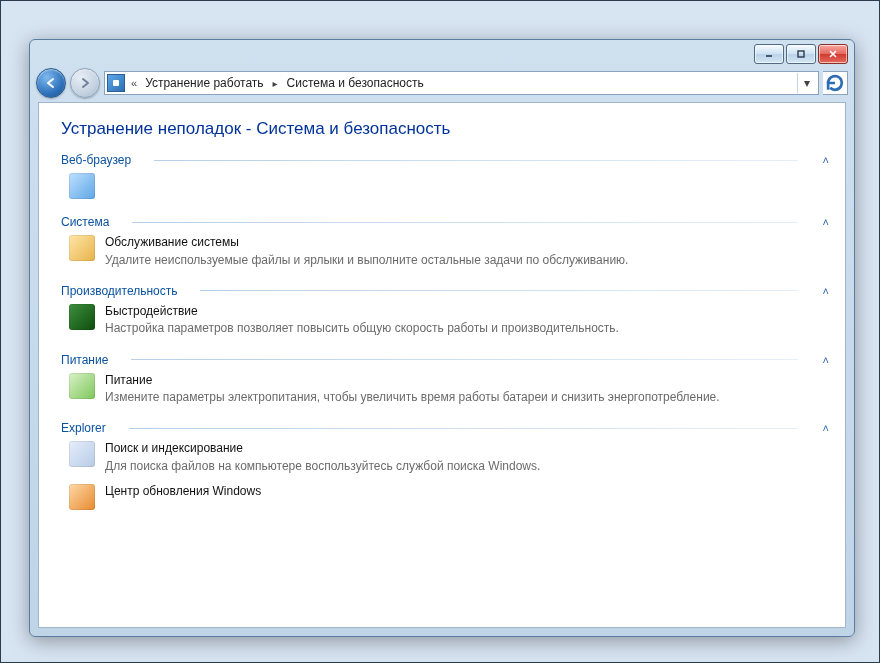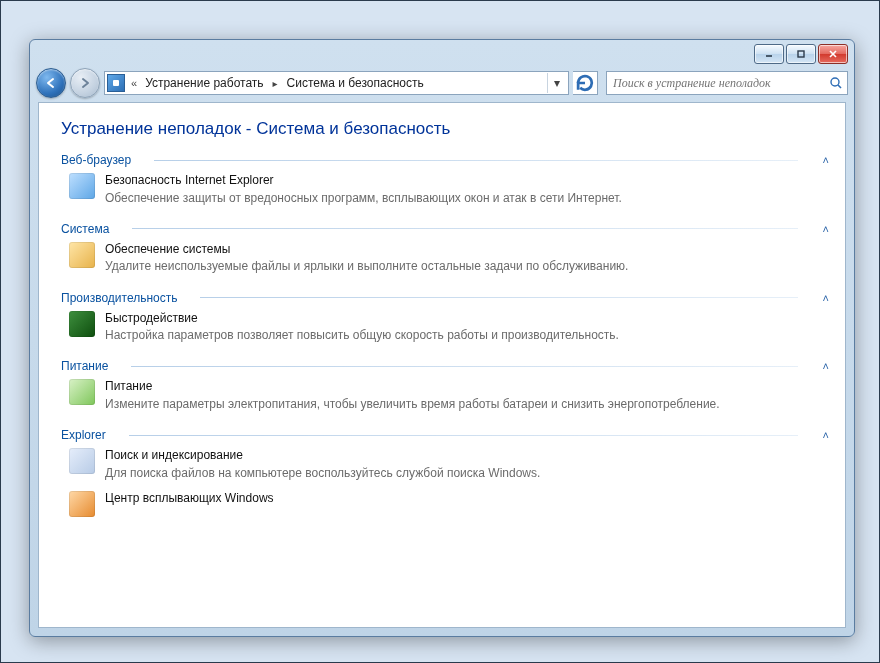--- a/index.html
+++ b/index.html
@@ -181,57 +181,46 @@
         <span class="addr-spacer"></span>
         <span class="addr-drop">▾</span>
       </div>
       <div class="refresh-btn">
         <svg viewBox="0 0 14 14">
             <path d="M3 7a4 4 0 1 1 1.2 2.8" fill="none" stroke="#2e6db5" stroke-width="1.6"></path>
             <path d="M3 11 L3 7 L7 7" fill="none" stroke="#2e6db5" stroke-width="1.6"></path>
           </svg>
       </div>
 
-      <div class="searchbar">
-        <input type="text" placeholder="Поиск в устранение неполадок" style="">
-        <svg class="search-icon" viewBox="0 0 14 14">
-            <circle cx="6" cy="6" r="4" fill="none" stroke="#2e6db5" stroke-width="1.4"></circle>
-            <line x1="9" y1="9" x2="12" y2="12" stroke="#2e6db5" stroke-width="1.6"></line>
-          </svg>
-      </div>
     </div>
 
     <div class="content">
       <div class="content-inner">
         <div class="page-title">Устранение неполадок - Система и безопасность</div>
         <div id="sections-host">
             <div class="section">
               <div class="section-header">
                 <span class="label">Веб-браузер</span>
                 <span class="rule"></span>
                 <span class="collapse">˄</span>
               </div>
               <div class="item">
                 <div class="item-icon ic-ie"></div>
-                <div class="item-text">
-                  <div class="title">Безопасность Internet Explorer</div>
-                  <div class="desc">Обеспечение защиты от вредоносных программ, всплывающих окон и атак в сети Интернет.</div>
-                </div>
               </div>
             </div>
             <div class="section">
               <div class="section-header">
                 <span class="label">Система</span>
                 <span class="rule"></span>
                 <span class="collapse">˄</span>
               </div>
               <div class="item">
                 <div class="item-icon ic-maint"></div>
                 <div class="item-text">
-                  <div class="title">Обеспечение системы</div>
+                  <div class="title">Обслуживание системы</div>
                   <div class="desc">Удалите неиспользуемые файлы и ярлыки и выполните остальные задачи по обслуживанию.</div>
                 </div>
               </div>
             </div>
             <div class="section">
               <div class="section-header">
                 <span class="label">Производительность</span>
                 <span class="rule"></span>
                 <span class="collapse">˄</span>
               </div>
@@ -266,21 +255,21 @@
               <div class="item">
                 <div class="item-icon ic-search"></div>
                 <div class="item-text">
                   <div class="title">Поиск и индексирование</div>
                   <div class="desc">Для поиска файлов на компьютере воспользуйтесь службой поиска Windows.</div>
                 </div>
               </div>
               <div class="item">
                 <div class="item-icon ic-wu"></div>
                 <div class="item-text">
-                  <div class="title">Центр всплывающих Windows</div>
+                  <div class="title">Центр обновления Windows</div>
                 </div>
               </div>
             </div>
           </div>
       </div>
     </div>
 
   </div>
 </div>
 

